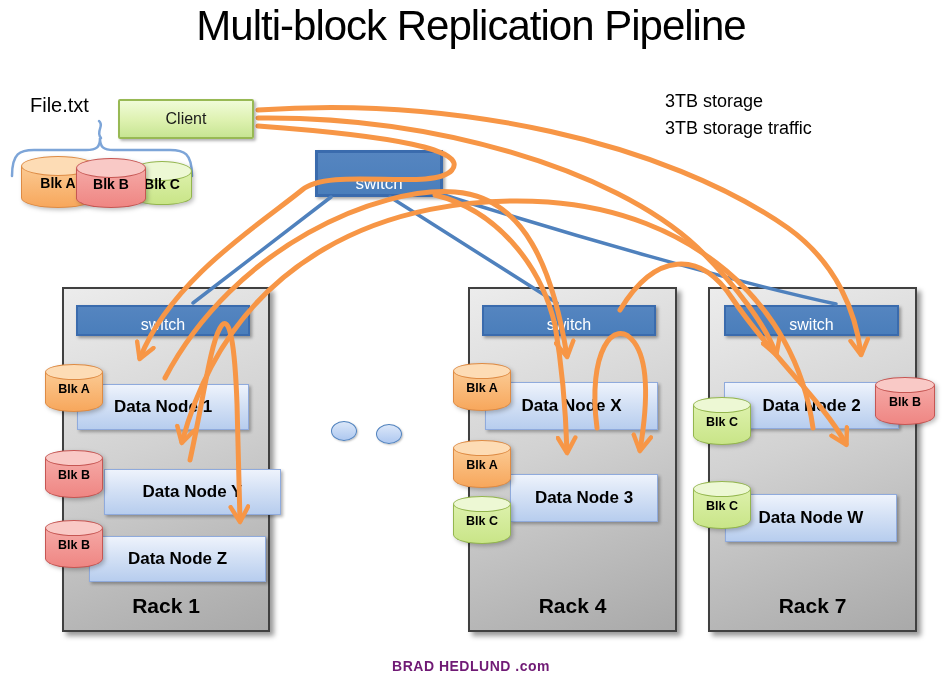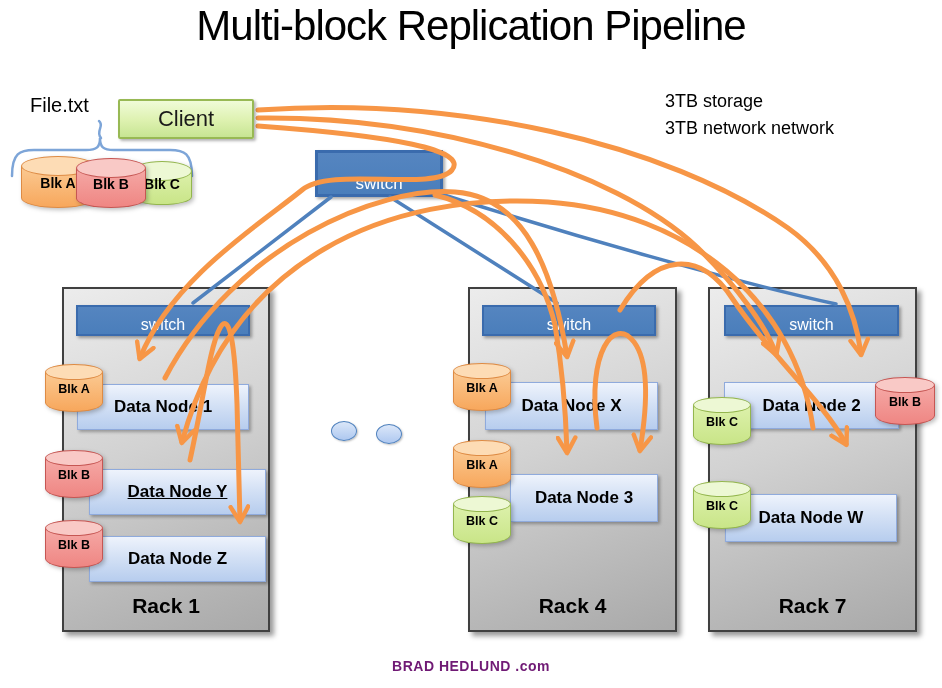--- a/index.html
+++ b/index.html
@@ -15,21 +15,21 @@
   
   .filetxt {
     position:absolute; left:30px; top:94px; font-size:20px; color:#000;
   }
   .client {
     position:absolute; left:118px; top:99px; width:132px; height:36px; z-index:6;
     background:linear-gradient(180deg,#f0fbd8 0%,#ddf1af 55%,#c7e593 100%);
     border:2px solid #98b954; border-radius:2px;
     box-shadow:2px 2px 3px rgba(0,0,0,.3);
     display:flex; align-items:center; justify-content:center;
-    font-size:22px; color:#1a1a1a;
+    font-size:16px; color:#1a1a1a;
   }
   
   .annotation {
     position:absolute; left:665px; top:88px; font-size:18px; color:#000; line-height:27px;
   }
   
   .switchbox {
     position:absolute; background:linear-gradient(180deg,#5585c0,#4a7ebb);
     border:3px solid #3a6bad; box-shadow:2px 2px 3px rgba(0,0,0,.35);
     display:flex; align-items:flex-end; justify-content:center;
@@ -101,35 +101,35 @@
 
   <h1 class="title">Multi-block Replication Pipeline</h1>
 
   <div class="filetxt">File.txt</div>
   <div class="client">
     <span>Client</span>
   </div>
 
   <div class="annotation">
     <div>3TB storage</div>
-    <div>3TB network network</div>
+    <div>3TB storage traffic</div>
   </div>
 
   <div class="switchbox core-switch">
     <span>switch</span>
   </div>
 
   <div class="rack" style="left:62px;top:287px;">
     <div class="switchbox rack-switch" style="left:12px;top:16px;">
       <span>switch</span>
     </div>
     <div class="datanode" style="left:13px;top:95px;width:172px;height:46px;">
       <span>Data Node 1</span>
     </div>
-    <div class="datanode" style="left:25px;top:180px;width:177px;height:46px;text-decoration:underline;">
+    <div class="datanode" style="left:40px;top:180px;width:177px;height:46px;">
       <span>Data Node Y</span>
     </div>
     <div class="datanode" style="left:25px;top:247px;width:177px;height:46px;text-align:center;">
       <span>Data Node Z</span>
     </div>
     <div class="rack-name">Rack 1</div>
   </div>
 
   <div class="rack" style="left:468px;top:287px;width:209px;">
     <div class="switchbox rack-switch" style="left:12px;top:16px;">

